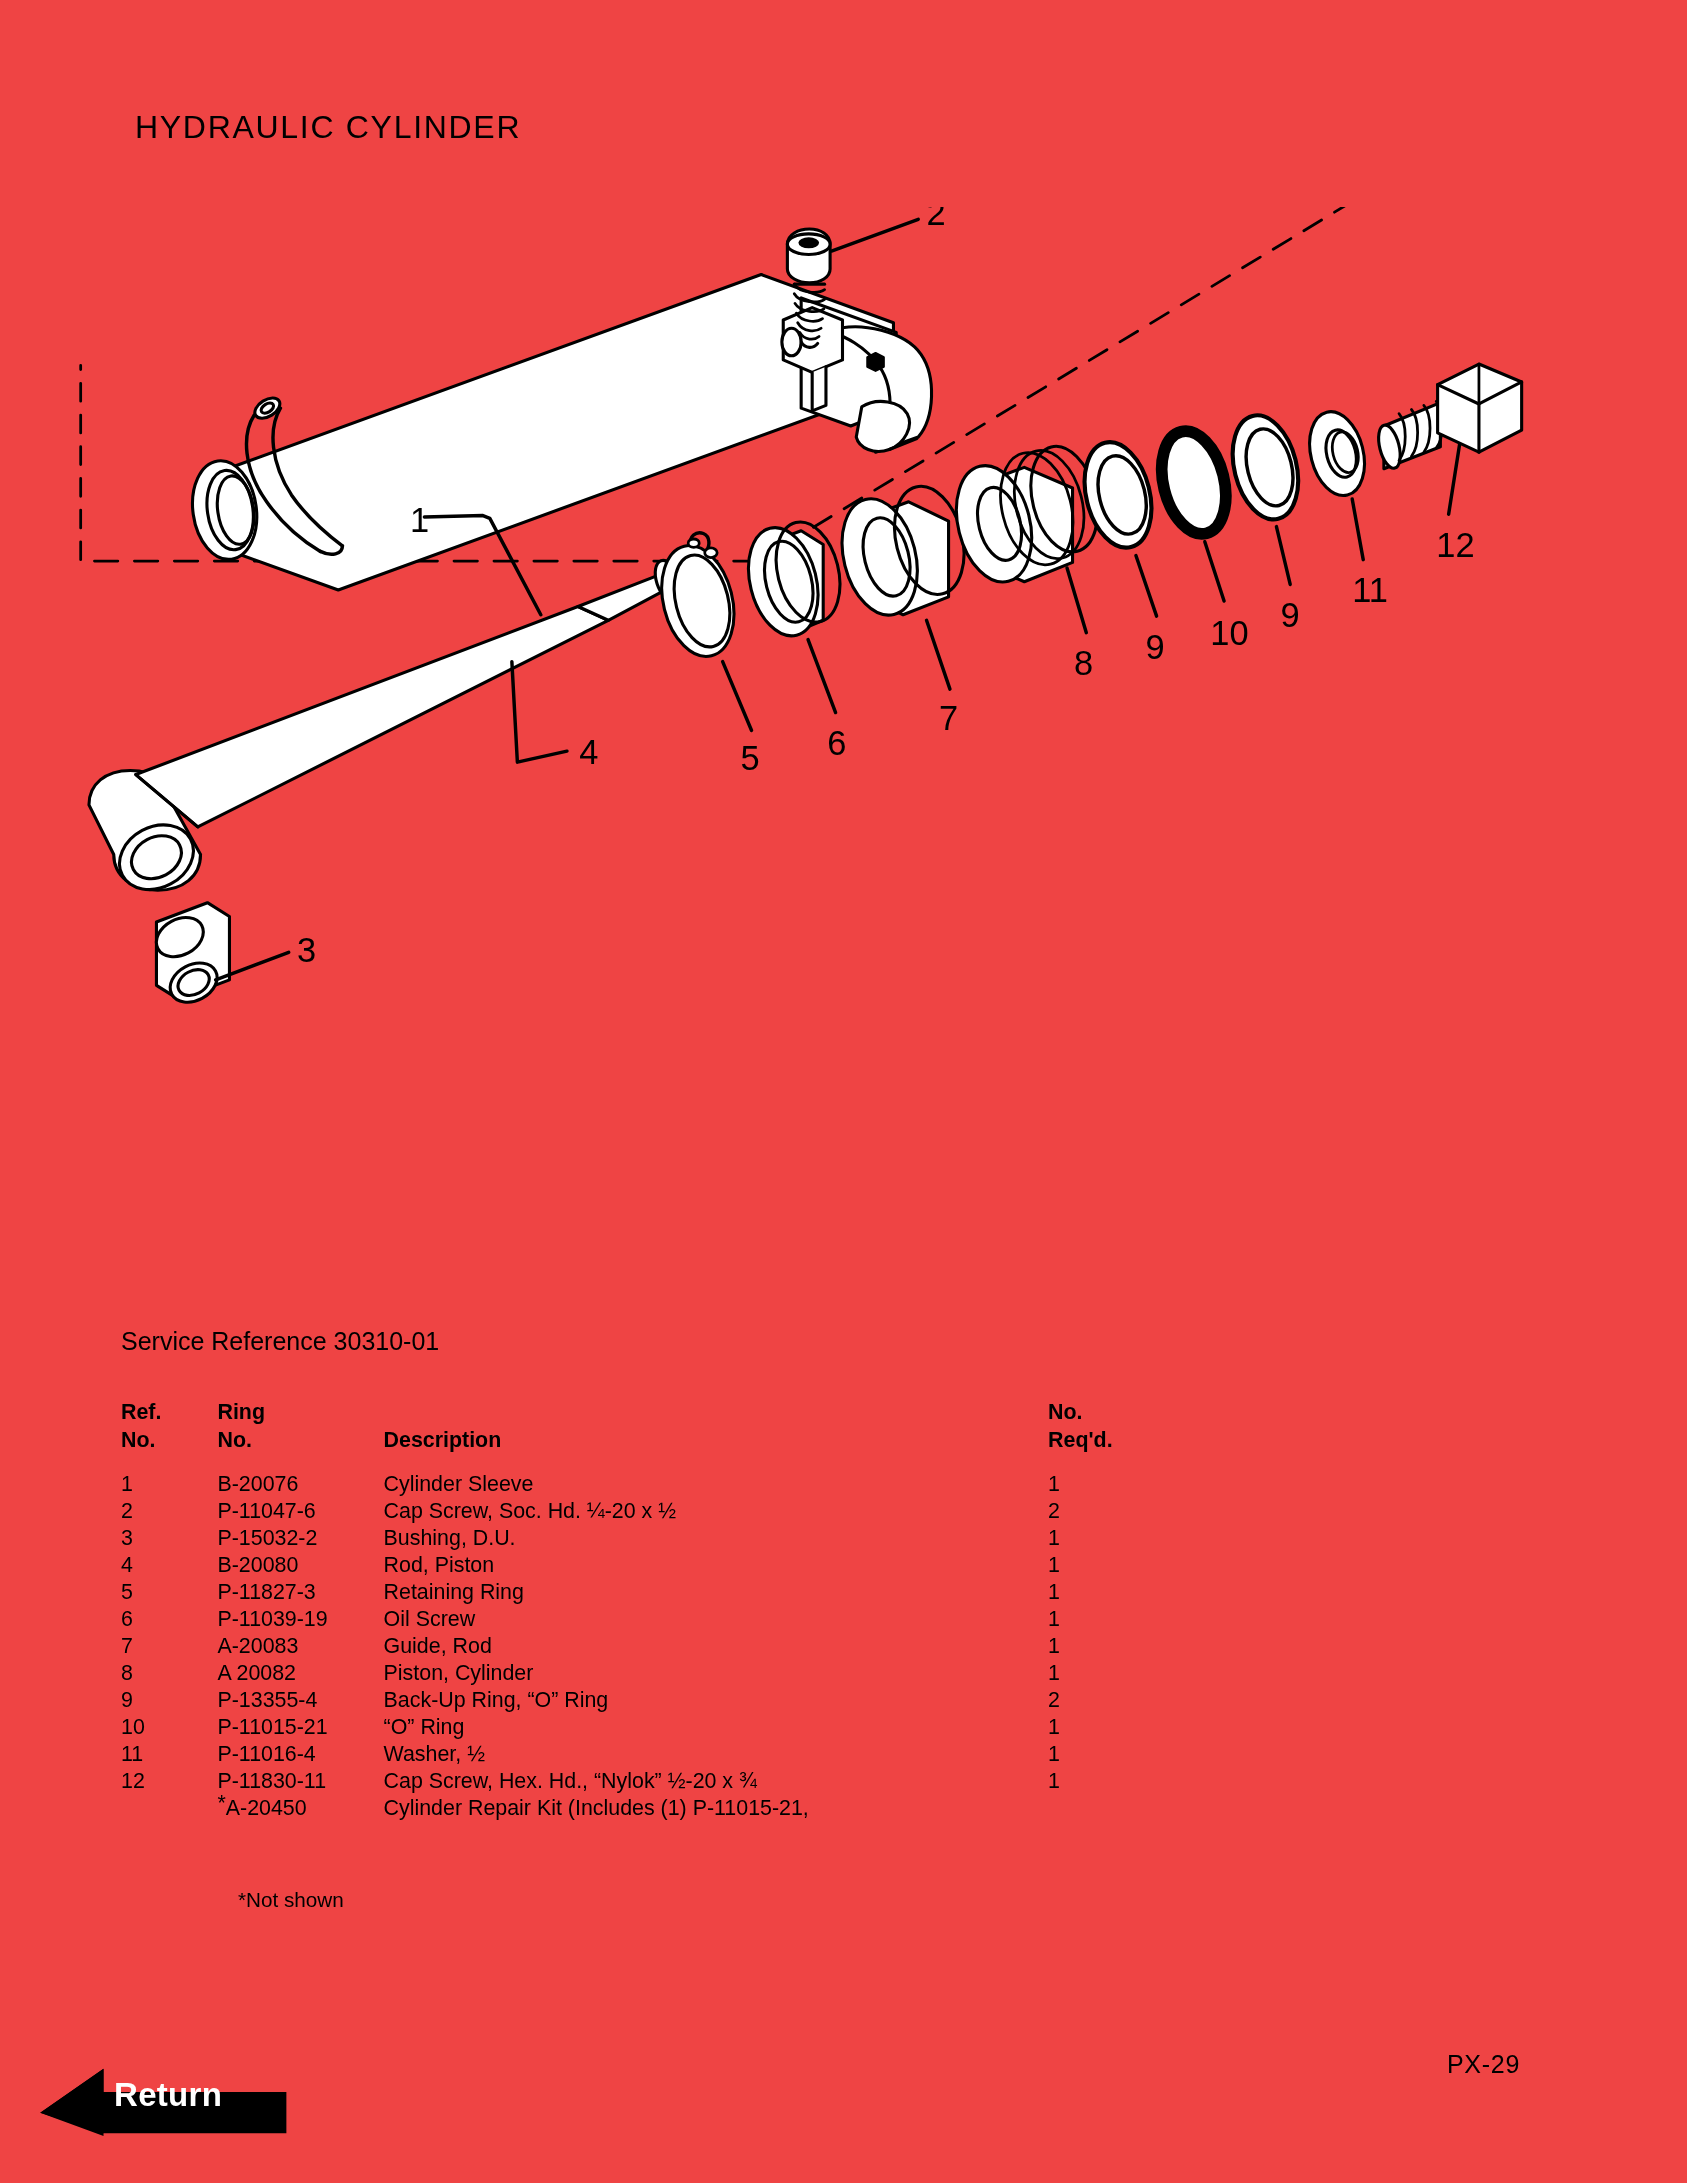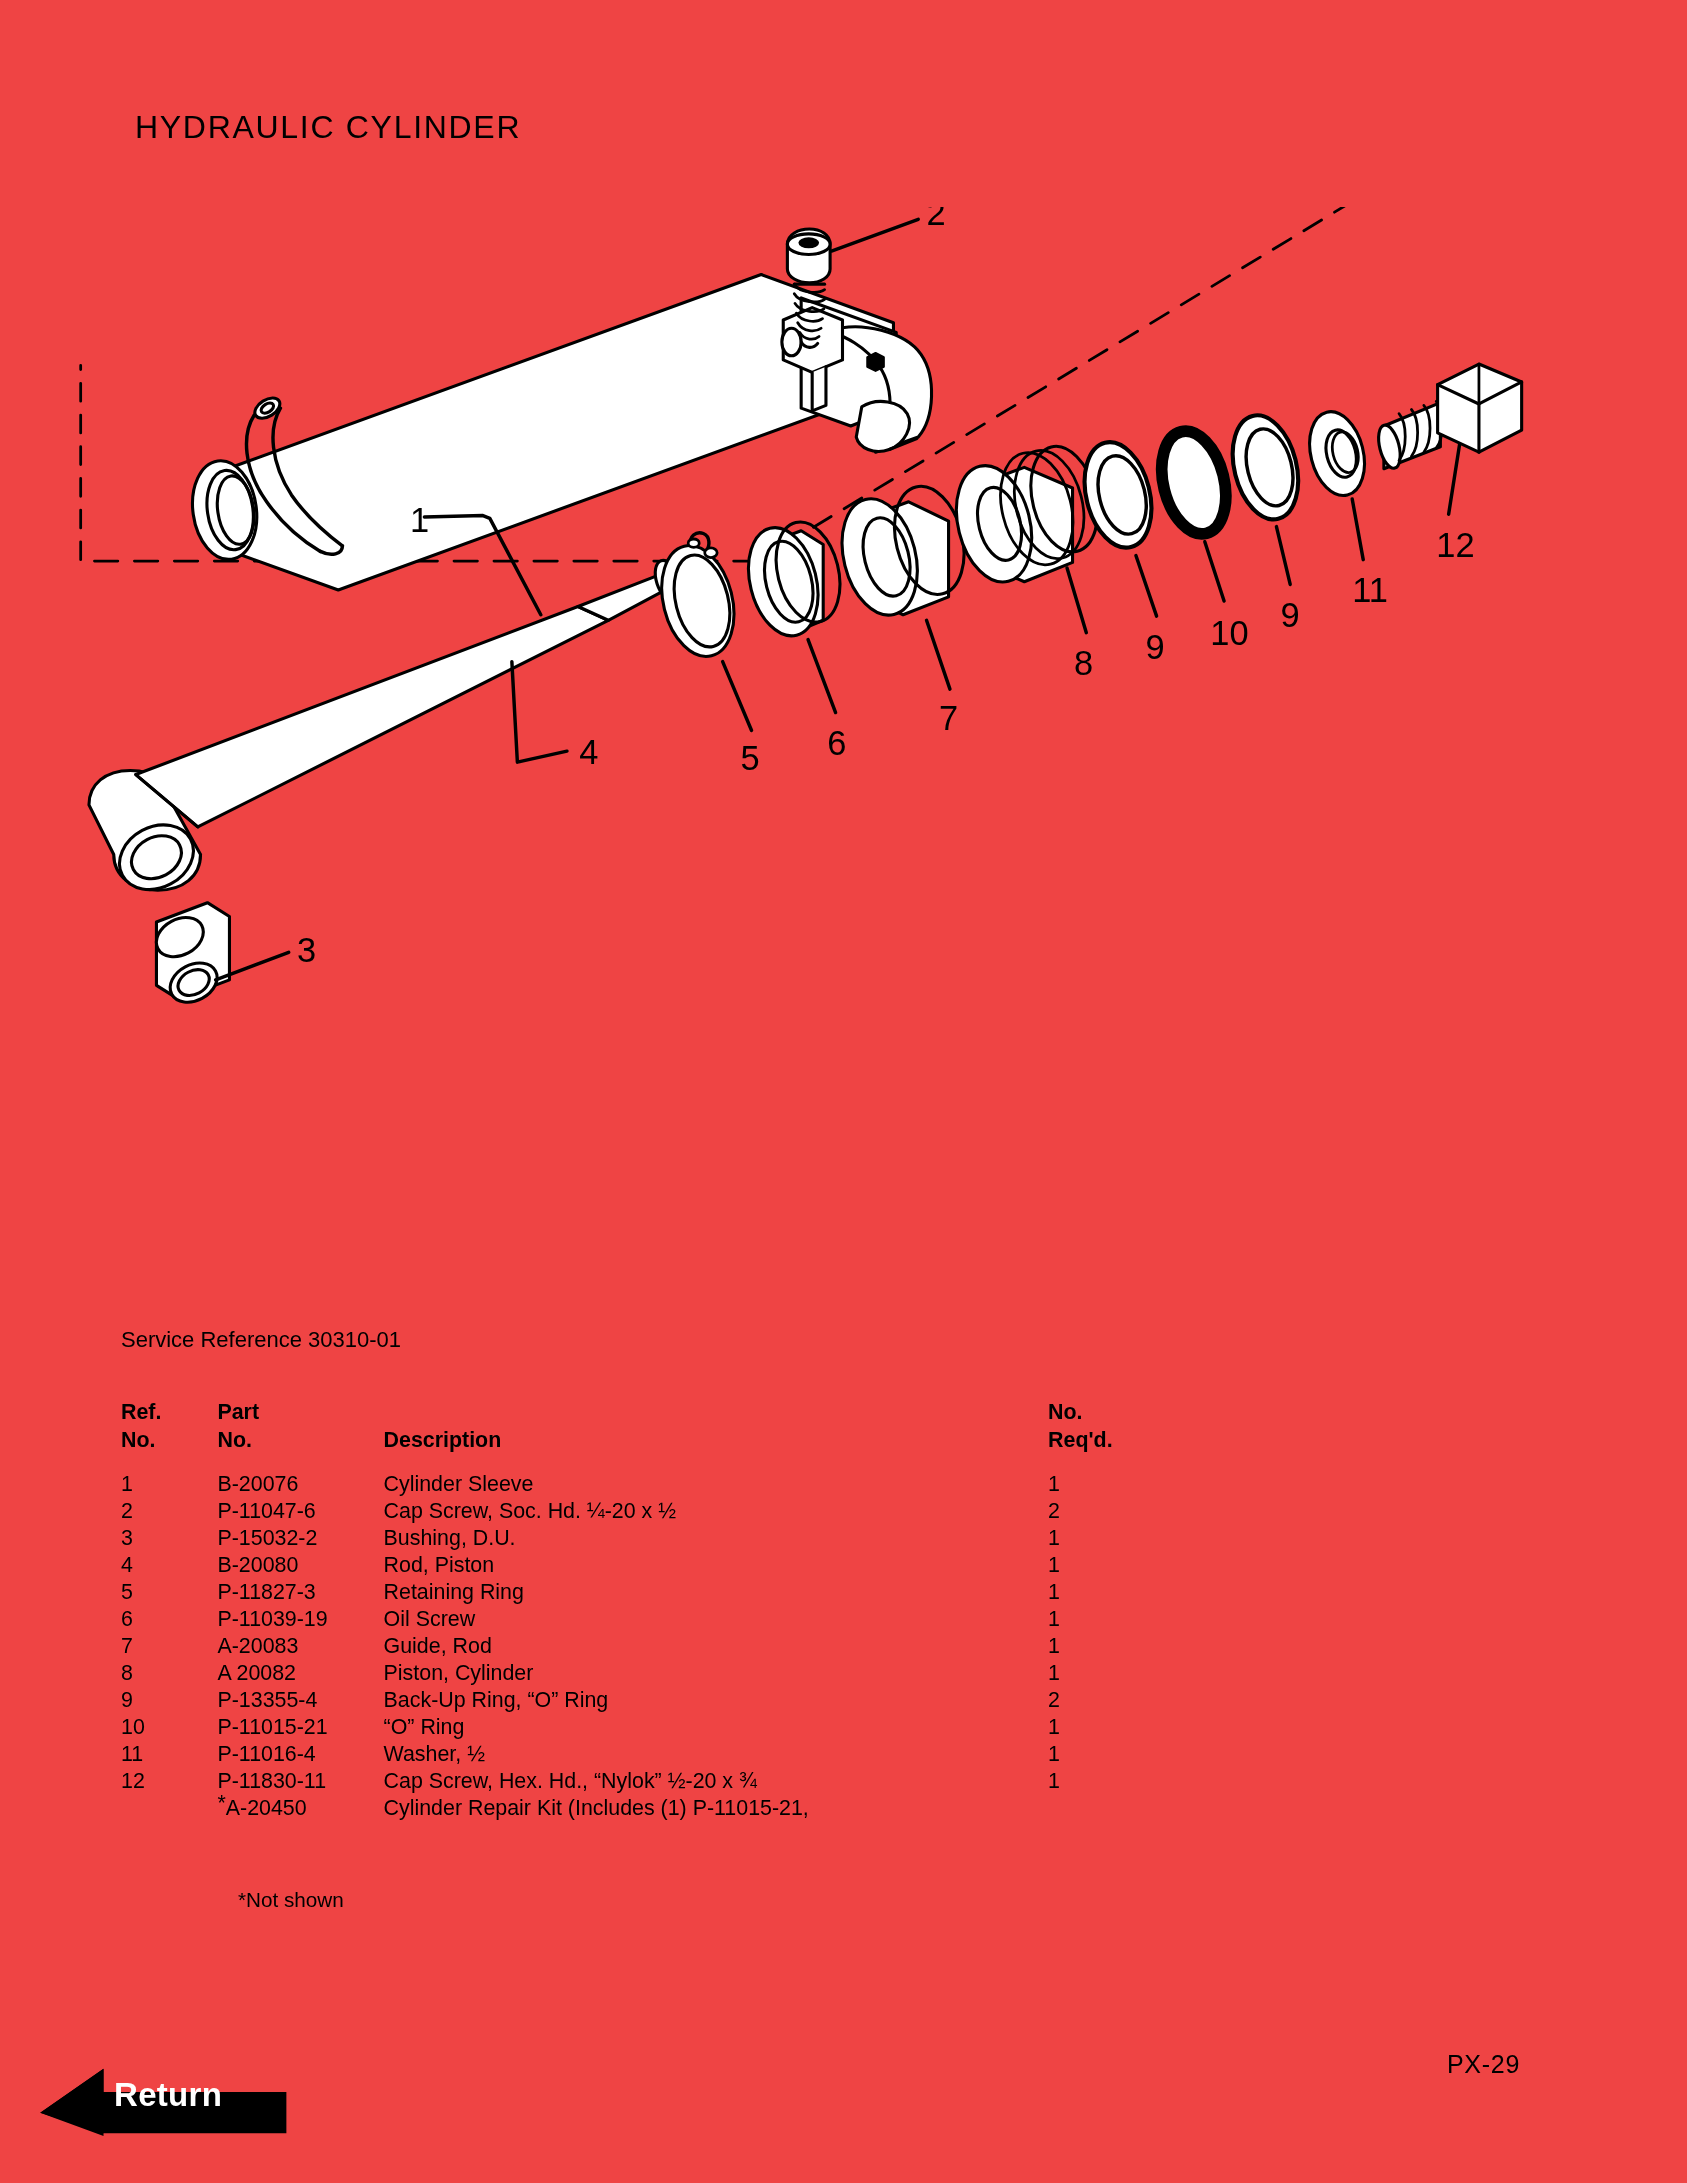--- a/index.html
+++ b/index.html
@@ -49,21 +49,21 @@
     line-height: 1.18;
     letter-spacing: 1px;
     white-space: pre;
   }
 
   
   #service-ref {
     position: absolute;
     left: 121px;
     top: 1327px;
-    font-size: 22px;
+    font-size: 25px;
     white-space: nowrap;
     text-align: center;
   }
 
   
   #parts-table {
     position: absolute;
     left: 121px;
     top: 1399px;
     width: 1075px;
@@ -387,21 +387,21 @@
   <div id="service-ref">Service Reference 30310-01</div>
 
   <table id="parts-table">
     <thead>
       <tr>
         <th class="col-ref">
           <span>Ref.</span>
           <span>No.</span>
         </th>
         <th class="col-part">
-          <span>Part</span>
+          <span>Ring</span>
           <span>No.</span>
         </th>
         <th class="col-desc">
           <span>&nbsp;</span>
           <span>Description</span>
         </th>
         <th class="col-qty">
           <span>No.</span>
           <span>Req'd.</span>
         </th>

